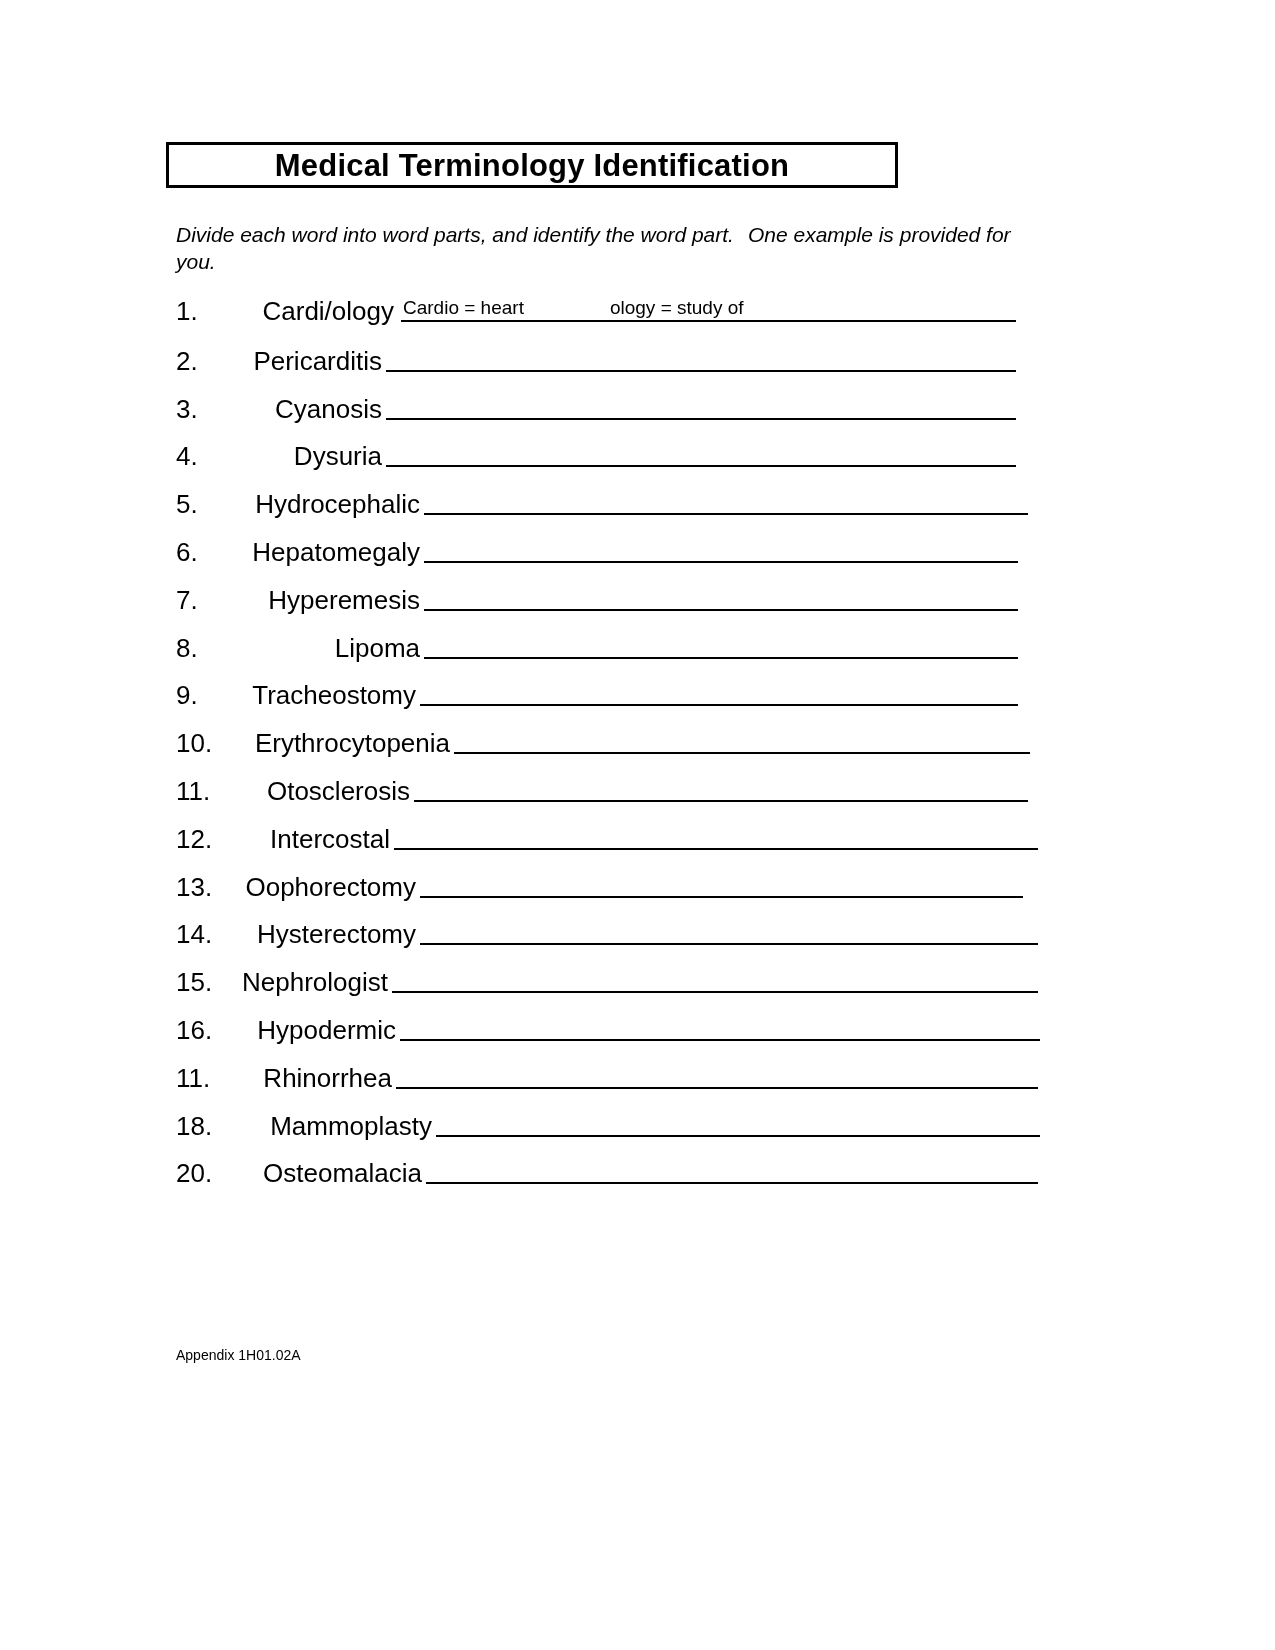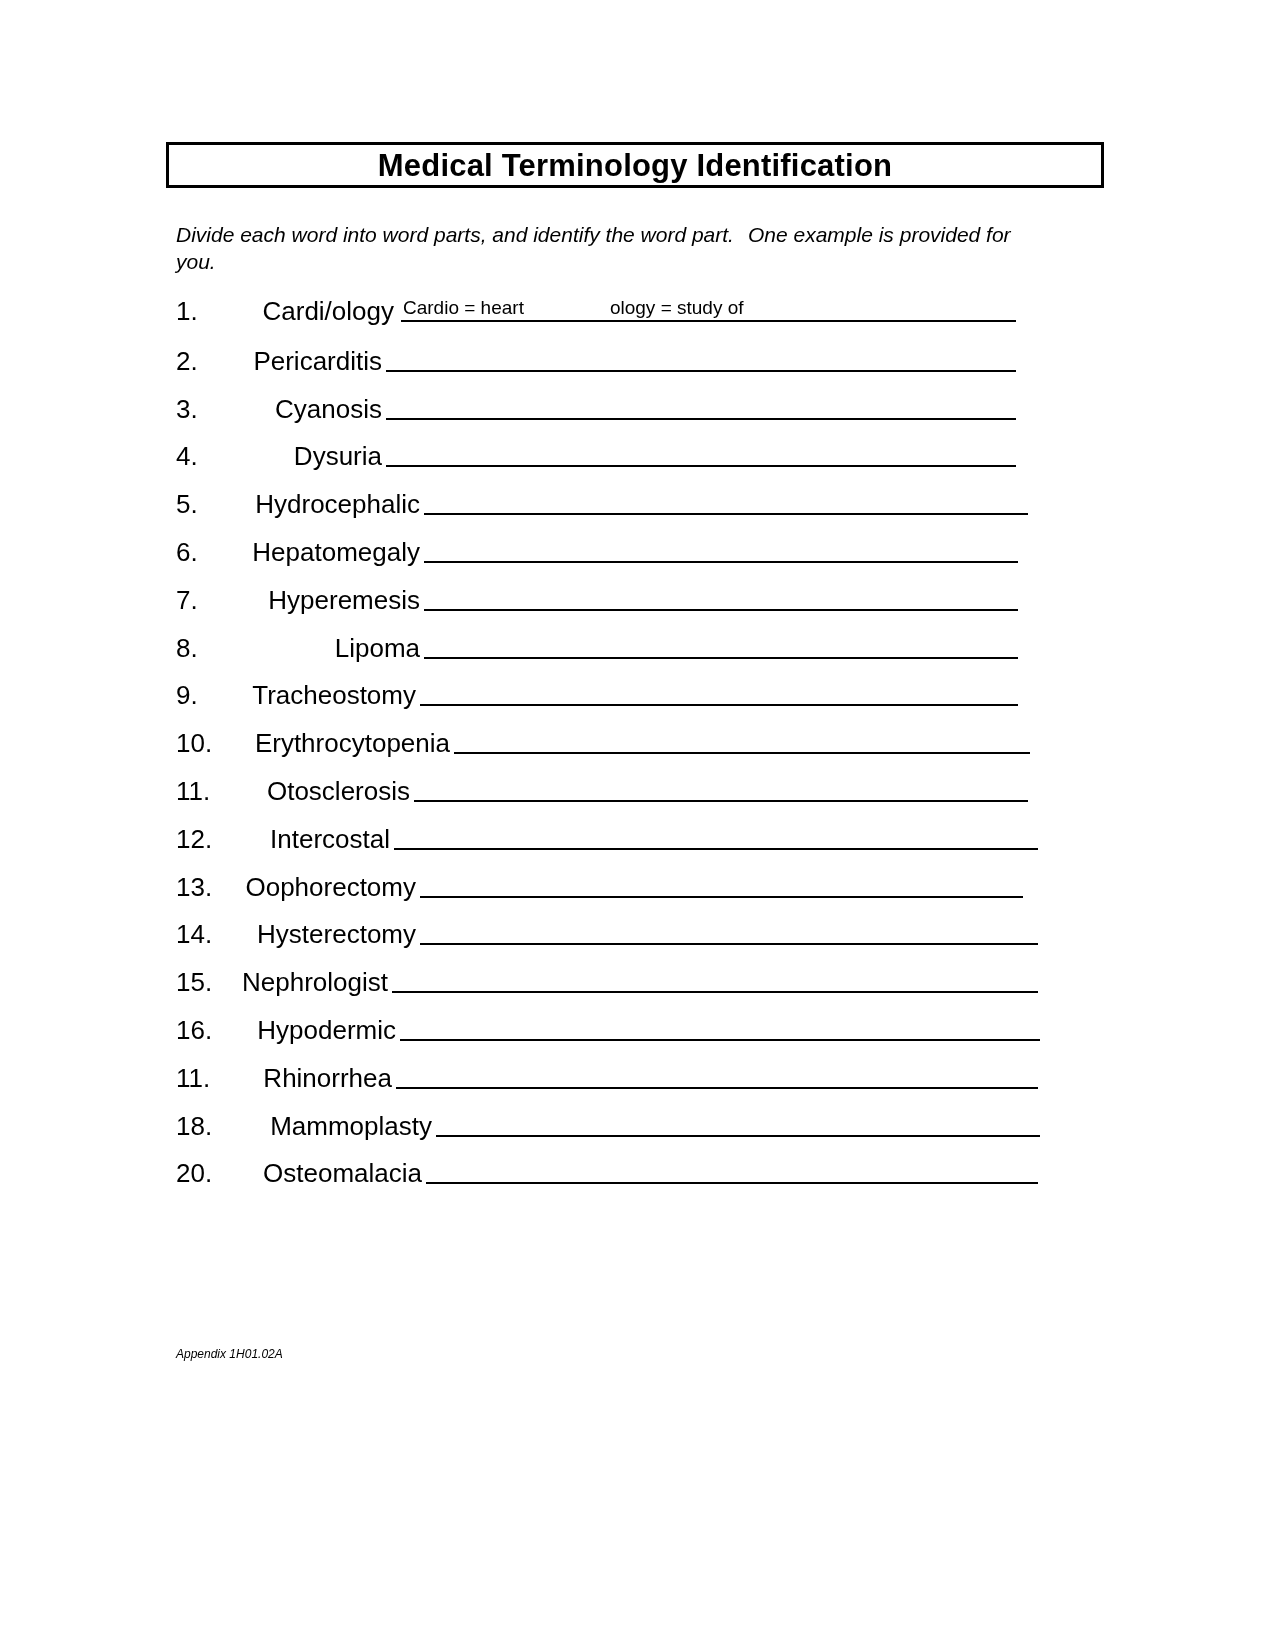--- a/index.html
+++ b/index.html
@@ -22,21 +22,21 @@
     top: 0;
     width: 1275px;
     height: 1650px;
   }
 
   
   .title-box {
     position: absolute;
     left: 166px;
     top: 142px;
-    width: 938px;
+    width: 732px;
     height: 46px;
     border: 3px solid #000000;
     box-sizing: border-box;
     display: flex;
     align-items: center;
     justify-content: center;
   }
   .title-text {
     font-size: 31px;
     font-weight: bold;
@@ -114,22 +114,21 @@
   .ans-gap {
     display: inline-block;
     width: 86px;
   }
 
   
   .footer {
     position: absolute;
     left: 176px;
     top: 1347px;
-    font-size: 12px;
-    font-style: italic;
+    font-size: 14px;
   }
 </style>
 </head>
 <body>
 
 <div class="page">
 
   <div class="title-box">
     <div class="title-text">Medical Terminology Identification</div>
   </div>

